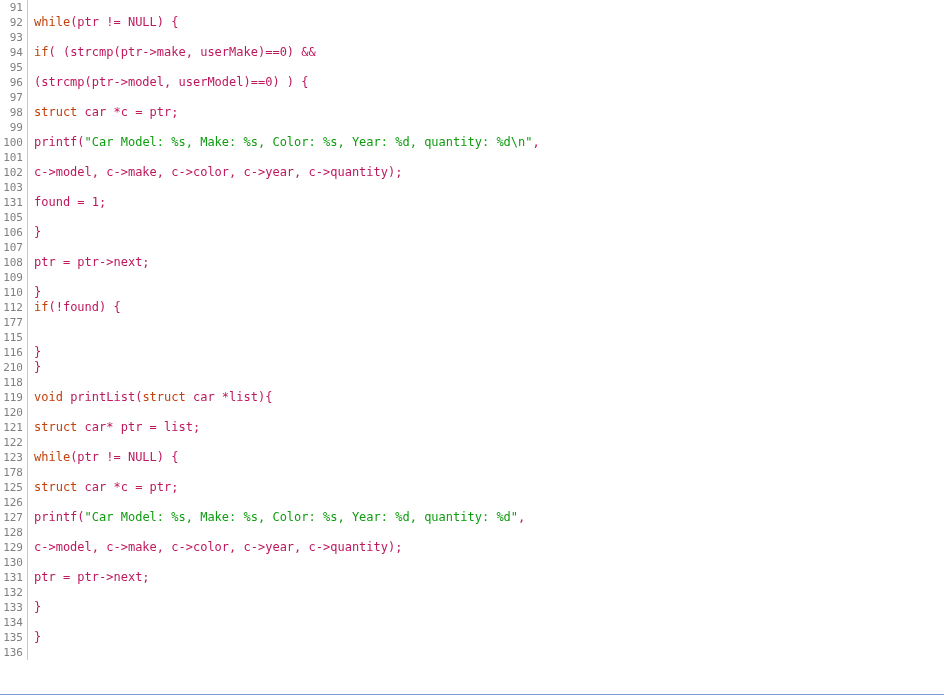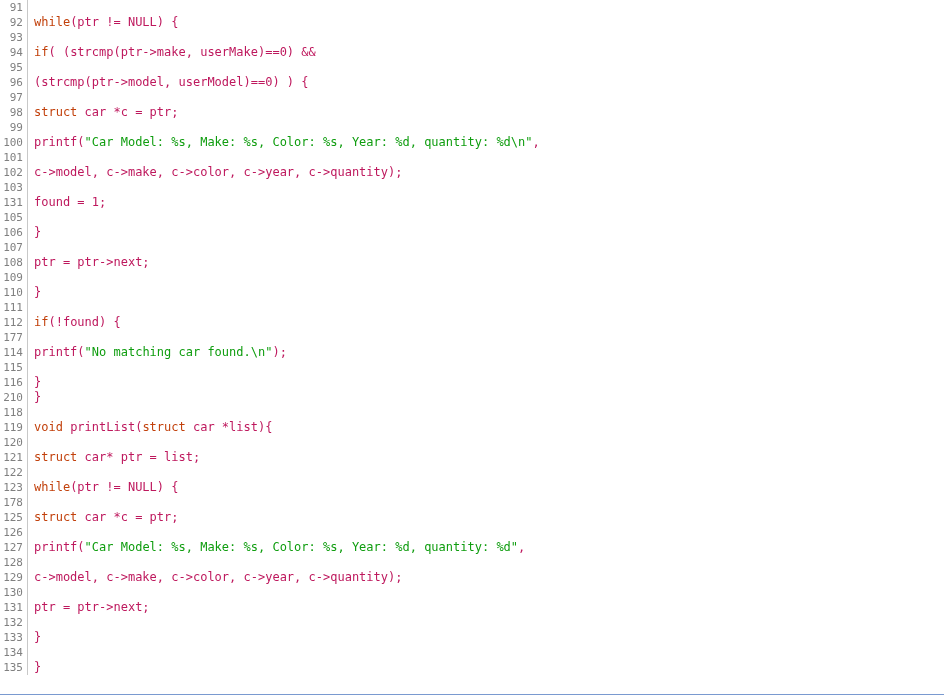--- a/index.html
+++ b/index.html
@@ -107,24 +107,22 @@
       <div class="line-row"><div class="gutter-cell">101</div><div class="code-cell"></div></div>
       <div class="line-row"><div class="gutter-cell">102</div><div class="code-cell"><span class="tok-txt">c-&gt;model, c-&gt;make, c-&gt;color, c-&gt;year, c-&gt;quantity);</span></div></div>
       <div class="line-row"><div class="gutter-cell">103</div><div class="code-cell"></div></div>
       <div class="line-row"><div class="gutter-cell">131</div><div class="code-cell"><span class="tok-txt">found = 1;</span></div></div>
       <div class="line-row"><div class="gutter-cell">105</div><div class="code-cell"></div></div>
       <div class="line-row"><div class="gutter-cell">106</div><div class="code-cell"><span class="tok-txt">}</span></div></div>
       <div class="line-row"><div class="gutter-cell">107</div><div class="code-cell"></div></div>
       <div class="line-row"><div class="gutter-cell">108</div><div class="code-cell"><span class="tok-txt">ptr = ptr-&gt;next;</span></div></div>
       <div class="line-row"><div class="gutter-cell">109</div><div class="code-cell"></div></div>
       <div class="line-row"><div class="gutter-cell">110</div><div class="code-cell"><span class="tok-txt">}</span></div></div>
-      <div class="line-row"><div class="gutter-cell">111</div><div class="code-cell"></div></div>
       <div class="line-row"><div class="gutter-cell">112</div><div class="code-cell"><span class="tok-kw">if</span><span class="tok-txt">(!found) {</span></div></div>
       <div class="line-row"><div class="gutter-cell">177</div><div class="code-cell"></div></div>
-      <div class="line-row"><div class="gutter-cell">114</div><div class="code-cell"><span class="tok-txt">printf(</span><span class="tok-str">"No matching car found.\n"</span><span class="tok-txt">);</span></div></div>
       <div class="line-row"><div class="gutter-cell">115</div><div class="code-cell"></div></div>
       <div class="line-row"><div class="gutter-cell">116</div><div class="code-cell"><span class="tok-txt">}</span></div></div>
       <div class="line-row"><div class="gutter-cell">210</div><div class="code-cell"><span class="tok-txt">}</span></div></div>
       <div class="line-row"><div class="gutter-cell">118</div><div class="code-cell"></div></div>
       <div class="line-row"><div class="gutter-cell">119</div><div class="code-cell"><span class="tok-kw">void</span><span class="tok-txt"> printList(</span><span class="tok-kw">struct</span><span class="tok-txt"> car *list){</span></div></div>
       <div class="line-row"><div class="gutter-cell">120</div><div class="code-cell"></div></div>
       <div class="line-row"><div class="gutter-cell">121</div><div class="code-cell"><span class="tok-kw">struct</span><span class="tok-txt"> car* ptr = list;</span></div></div>
       <div class="line-row"><div class="gutter-cell">122</div><div class="code-cell"></div></div>
       <div class="line-row"><div class="gutter-cell">123</div><div class="code-cell"><span class="tok-kw">while</span><span class="tok-txt">(ptr != NULL) {</span></div></div>
       <div class="line-row"><div class="gutter-cell">178</div><div class="code-cell"></div></div>
@@ -132,17 +130,18 @@
       <div class="line-row"><div class="gutter-cell">126</div><div class="code-cell"></div></div>
       <div class="line-row"><div class="gutter-cell">127</div><div class="code-cell"><span class="tok-txt">printf(</span><span class="tok-str">"Car Model: %s, Make: %s, Color: %s, Year: %d, quantity: %d"</span><span class="tok-txt">,</span></div></div>
       <div class="line-row"><div class="gutter-cell">128</div><div class="code-cell"></div></div>
       <div class="line-row"><div class="gutter-cell">129</div><div class="code-cell"><span class="tok-txt">c-&gt;model, c-&gt;make, c-&gt;color, c-&gt;year, c-&gt;quantity);</span></div></div>
       <div class="line-row"><div class="gutter-cell">130</div><div class="code-cell"></div></div>
       <div class="line-row"><div class="gutter-cell">131</div><div class="code-cell"><span class="tok-txt">ptr = ptr-&gt;next;</span></div></div>
       <div class="line-row"><div class="gutter-cell">132</div><div class="code-cell"></div></div>
       <div class="line-row"><div class="gutter-cell">133</div><div class="code-cell"><span class="tok-txt">}</span></div></div>
       <div class="line-row"><div class="gutter-cell">134</div><div class="code-cell"></div></div>
       <div class="line-row"><div class="gutter-cell">135</div><div class="code-cell"><span class="tok-txt">}</span></div></div>
+      <div class="line-row"><div class="gutter-cell">136</div><div class="code-cell"></div></div>
     </div>
   <div id="hscrollbar">
     <div id="hscroll-thumb"></div>
   </div>
 </div>
 
 </body></html>

